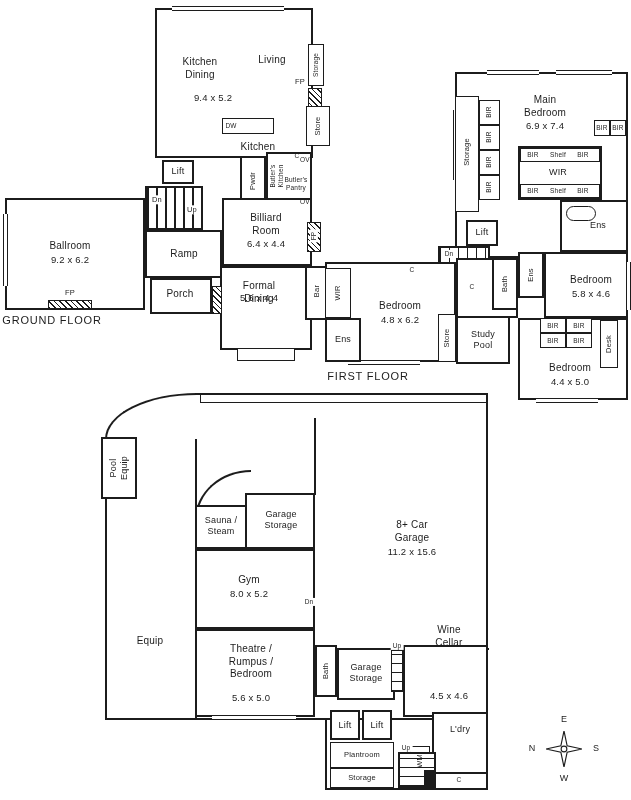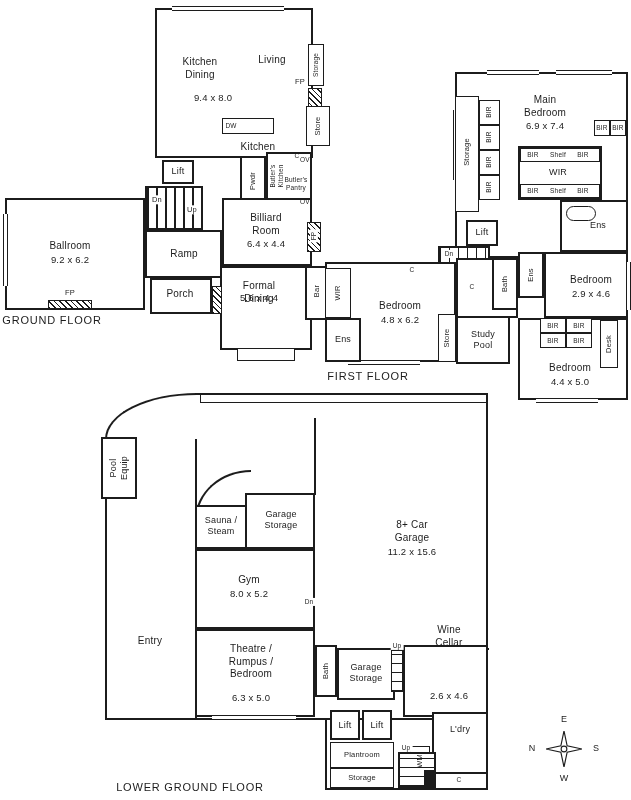--- a/index.html
+++ b/index.html
@@ -51,21 +51,21 @@
   <div class="room" style="left:145px;top:230px;width:77px;height:48px"></div>
   <div class="room" style="left:150px;top:278px;width:62px;height:36px"></div>
   <div class="room" style="left:220px;top:266px;width:92px;height:84px"></div>
   <div class="room thin" style="left:237px;top:348px;width:58px;height:13px"></div>
   <div class="hatch" style="left:212px;top:286px;width:10px;height:28px"></div>
   <div class="room" style="left:305px;top:266px;width:24px;height:54px"></div>
 
   <div class="lbl" style="left:200px;top:68px">Kitchen
 Dining</div>
   <div class="lbl" style="left:272px;top:60px">Living</div>
-  <div class="lbl dims" style="left:213px;top:98px">9.4 x 8.0</div>
+  <div class="lbl dims" style="left:213px;top:98px">9.4 x 5.2</div>
   <div class="lbl xs rot90" style="left:316px;top:65px">Storage</div>
   <div class="lbl sm" style="left:300px;top:82px">FP</div>
   <div class="lbl sm rot90" style="left:318px;top:126px">Store</div>
   <div class="lbl" style="left:258px;top:147px">Kitchen</div>
   <div class="lbl xs" style="left:231px;top:126px">DW</div>
   <div class="lbl sm rot90" style="left:253px;top:181px">Pwdr</div>
   <div class="lbl xs rot90" style="left:277px;top:176px">Butler's
 Kitchen</div>
   <div class="lbl xs" style="left:296px;top:184px">Butler's
 Pantry</div>
@@ -144,21 +144,21 @@
   <div class="lbl xs" style="left:533px;top:191px">BIR</div>
   <div class="lbl xs" style="left:558px;top:191px">Shelf</div>
   <div class="lbl xs" style="left:583px;top:191px">BIR</div>
   <div class="lbl s9" style="left:598px;top:226px">Ens</div>
   <div class="lbl s9" style="left:482px;top:233px">Lift</div>
   <div class="lbl xs bg" style="left:449px;top:254px">Dn</div>
   <div class="lbl sm rot90" style="left:505px;top:284px">Bath</div>
   <div class="lbl xs" style="left:472px;top:287px">C</div>
   <div class="lbl sm rot90" style="left:531px;top:275px">Ens</div>
   <div class="lbl" style="left:591px;top:280px">Bedroom</div>
-  <div class="lbl dims" style="left:591px;top:294px">2.9 x 4.6</div>
+  <div class="lbl dims" style="left:591px;top:294px">5.8 x 4.6</div>
   <div class="lbl sm rot90" style="left:338px;top:293px">WIR</div>
   <div class="lbl s9" style="left:343px;top:340px">Ens</div>
   <div class="lbl" style="left:400px;top:306px">Bedroom</div>
   <div class="lbl dims" style="left:400px;top:320px">4.8 x 6.2</div>
   <div class="lbl xs" style="left:412px;top:270px">C</div>
   <div class="lbl sm rot90" style="left:447px;top:338px">Store</div>
   <div class="lbl s9" style="left:483px;top:340px">Study
 Pool</div>
   <div class="lbl xs" style="left:553px;top:326px">BIR</div>
   <div class="lbl xs" style="left:579px;top:326px">BIR</div>
@@ -192,51 +192,50 @@
   <div class="room" style="left:330px;top:710px;width:30px;height:30px"></div>
   <div class="room" style="left:362px;top:710px;width:30px;height:30px"></div>
   <div class="room thin" style="left:330px;top:742px;width:64px;height:26px"></div>
   <div class="room thin" style="left:330px;top:768px;width:64px;height:20px"></div>
   <div class="room thin" style="left:410px;top:746px;width:20px;height:30px"></div>
   <div class="room stairs-h" style="left:398px;top:752px;width:38px;height:36px"></div>
   <div class="solid" style="left:424px;top:770px;width:10px;height:18px"></div>
 
   <div class="lbl s9 rot90" style="left:119px;top:468px">Pool
 Equip</div>
-  <div class="lbl" style="left:150px;top:641px">Entry</div>
+  <div class="lbl" style="left:150px;top:641px">Equip</div>
   <div class="lbl s9" style="left:221px;top:526px">Sauna /
 Steam</div>
   <div class="lbl s9" style="left:281px;top:520px">Garage
 Storage</div>
   <div class="lbl" style="left:412px;top:531px">8+ Car
 Garage</div>
   <div class="lbl dims" style="left:412px;top:552px">11.2 x 15.6</div>
   <div class="lbl" style="left:249px;top:580px">Gym</div>
   <div class="lbl dims" style="left:249px;top:594px">8.0 x 5.2</div>
   <div class="lbl xs bg" style="left:309px;top:602px">Dn</div>
   <div class="lbl" style="left:251px;top:662px">Theatre /
 Rumpus /
 Bedroom</div>
-  <div class="lbl dims" style="left:251px;top:698px">6.3 x 5.0</div>
+  <div class="lbl dims" style="left:251px;top:698px">5.6 x 5.0</div>
   <div class="lbl sm rot90" style="left:326px;top:671px">Bath</div>
   <div class="lbl s9" style="left:366px;top:673px">Garage
 Storage</div>
   <div class="lbl" style="left:449px;top:636px">Wine
 Cellar</div>
-  <div class="lbl dims" style="left:449px;top:696px">2.6 x 4.6</div>
+  <div class="lbl dims" style="left:449px;top:696px">4.5 x 4.6</div>
   <div class="lbl xs bg" style="left:397px;top:646px">Up</div>
   <div class="lbl s9" style="left:345px;top:726px">Lift</div>
   <div class="lbl s9" style="left:377px;top:726px">Lift</div>
   <div class="lbl sm" style="left:362px;top:755px">Plantroom</div>
   <div class="lbl sm" style="left:362px;top:778px">Storage</div>
   <div class="lbl sm rot90" style="left:420px;top:761px">WM</div>
   <div class="lbl xs bg" style="left:406px;top:748px">Up</div>
   <div class="lbl s9" style="left:460px;top:730px">L'dry</div>
   <div class="lbl xs" style="left:459px;top:780px">C</div>
-  <div class="lbl title" style="left:190px;top:788px">LOWER GROUND FLOOR</div>
 
   <div class="compass" style="left:546px;top:731px;width:36px;height:36px">
     <svg width="36" height="36" viewBox="0 0 40 40">
       <path d="M20 0 L23.5 16.5 L40 20 L23.5 23.5 L20 40 L16.5 23.5 L0 20 L16.5 16.5 Z" fill="#ffffff" stroke="#1c1c1c" stroke-width="1.3"></path>
       <circle cx="20" cy="20" r="3.2" fill="#ffffff" stroke="#1c1c1c" stroke-width="1.2"></circle>
     </svg>
   </div>
   <div class="lbl s9" style="left:564px;top:720px">E</div>
   <div class="lbl s9" style="left:596px;top:749px">S</div>
   <div class="lbl s9" style="left:564px;top:779px">W</div>

